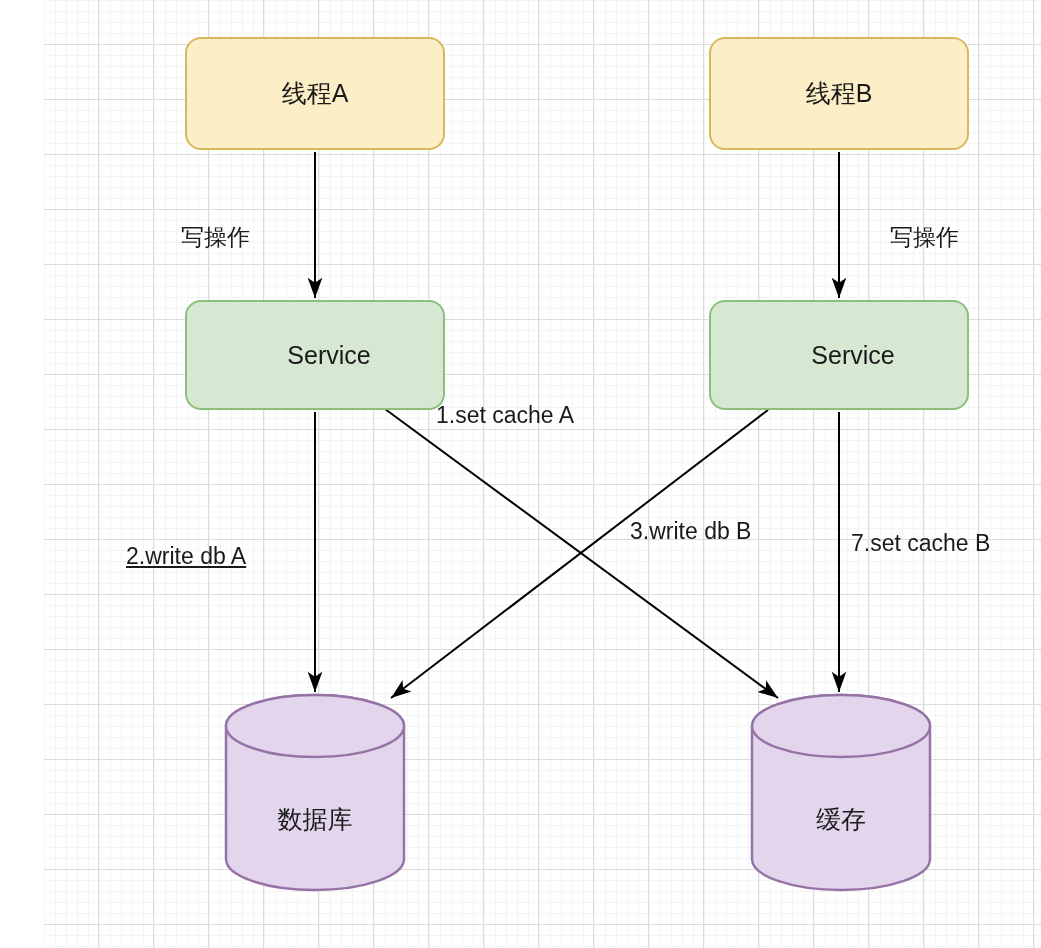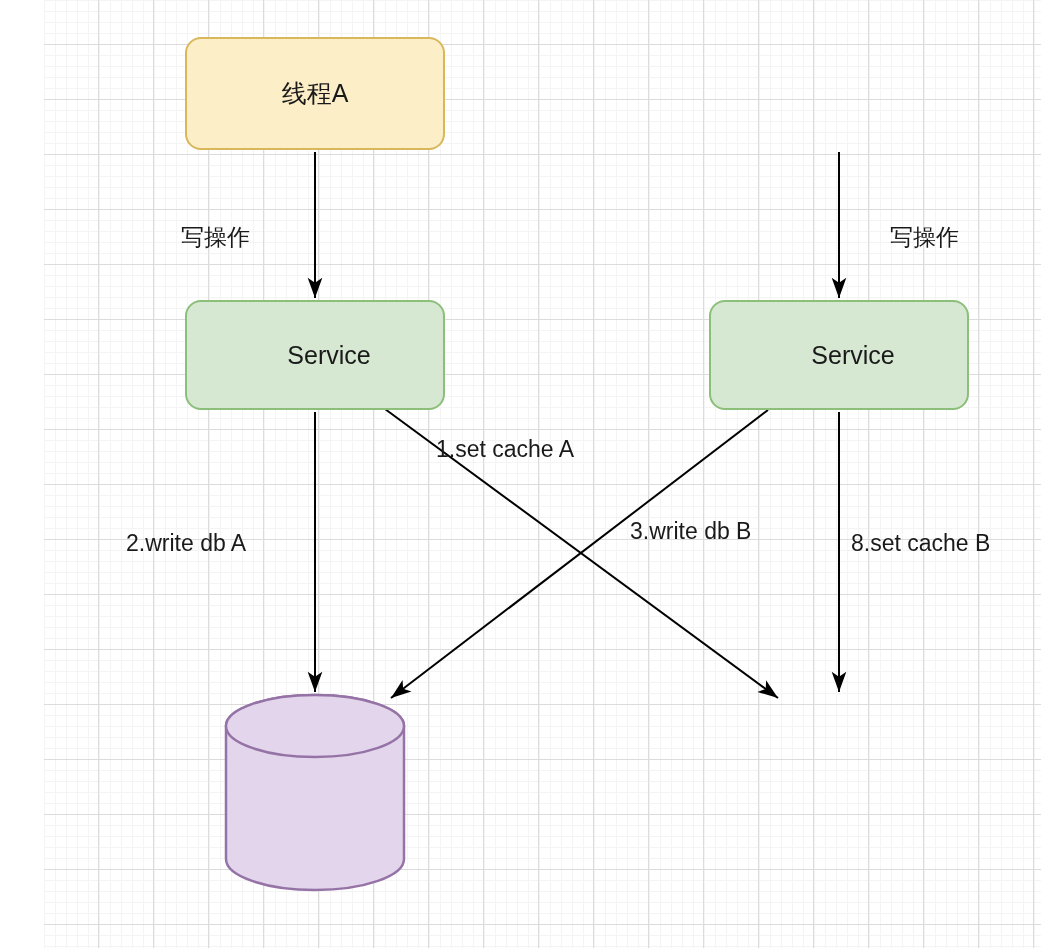--- a/index.html
+++ b/index.html
@@ -86,36 +86,47 @@
     <line x1="795" y1="152" x2="795" y2="298" stroke="#000000" stroke-width="2" marker-end="url(#arrowhead)"></line>
     <line x1="271" y1="412" x2="271" y2="692" stroke="#000000" stroke-width="2" marker-end="url(#arrowhead)"></line>
     <line x1="795" y1="412" x2="795" y2="692" stroke="#000000" stroke-width="2" marker-end="url(#arrowhead)"></line>
     <line x1="341" y1="409" x2="734" y2="698" stroke="#000000" stroke-width="2" marker-end="url(#arrowhead)"></line>
     <line x1="724" y1="410" x2="347" y2="698" stroke="#000000" stroke-width="2" marker-end="url(#arrowhead)"></line>
   </svg>
 
   <div class="node node-rect node-thread" style="left:141px; top:37px; width:260px; height:113px;">
     <span>线程A</span>
   </div>
+  <div class="node node-rect node-thread" style="left:665px; top:37px; width:260px; height:113px;">
+    <span>线程B</span>
+  </div>
 
   <div class="node node-rect node-service" style="left:141px; top:300px; width:260px; height:110px;">
     <span>Service</span>
   </div>
   <div class="node node-rect node-service" style="left:665px; top:300px; width:260px; height:110px;">
     <span>Service</span>
   </div>
 
   <div class="node node-cylinder" style="left:180px; top:693px; width:182px; height:199px;">
     <svg width="182" height="199" viewBox="0 0 182 199" xmlns="http://www.w3.org/2000/svg">
       <path d="M2,33 A89,31 0 0 1 180,33 L180,166 A89,31 0 0 1 2,166 Z" fill="#e3d6ec" stroke="#9673a6" stroke-width="2.5"></path>
       <ellipse cx="91" cy="33" rx="89" ry="31" fill="#e3d6ec" stroke="#9673a6" stroke-width="2.5"></ellipse>
     </svg>
+    <span class="cyl-label">数据库</span>
   </div>
 
+  <div class="node node-cylinder" style="left:706px; top:693px; width:182px; height:199px;">
+    <svg width="182" height="199" viewBox="0 0 182 199" xmlns="http://www.w3.org/2000/svg">
+      <path d="M2,33 A89,31 0 0 1 180,33 L180,166 A89,31 0 0 1 2,166 Z" fill="#e3d6ec" stroke="#9673a6" stroke-width="2.5"></path>
+      <ellipse cx="91" cy="33" rx="89" ry="31" fill="#e3d6ec" stroke="#9673a6" stroke-width="2.5"></ellipse>
+    </svg>
+    <span class="cyl-label">缓存</span>
+  </div>
 
   <div class="edge-label" style="left:137px; top:222px;">写操作</div>
   <div class="edge-label" style="left:846px; top:222px;">写操作</div>
-  <div class="edge-label" style="left:392px; top:436px;">1.set cache A</div>
-  <div class="edge-label" style="left:82px; top:530px;">2.write db A</div>
+  <div class="edge-label" style="left:392px; top:402px;">1.set cache A</div>
+  <div class="edge-label" style="left:82px; top:543px;text-decoration:underline;">2.write db A</div>
   <div class="edge-label" style="left:586px; top:518px;">3.write db B</div>
-  <div class="edge-label" style="left:807px; top:530px;">8.set cache B</div>
+  <div class="edge-label" style="left:807px; top:530px;">7.set cache B</div>
 
 </div>
 
 </body></html>

